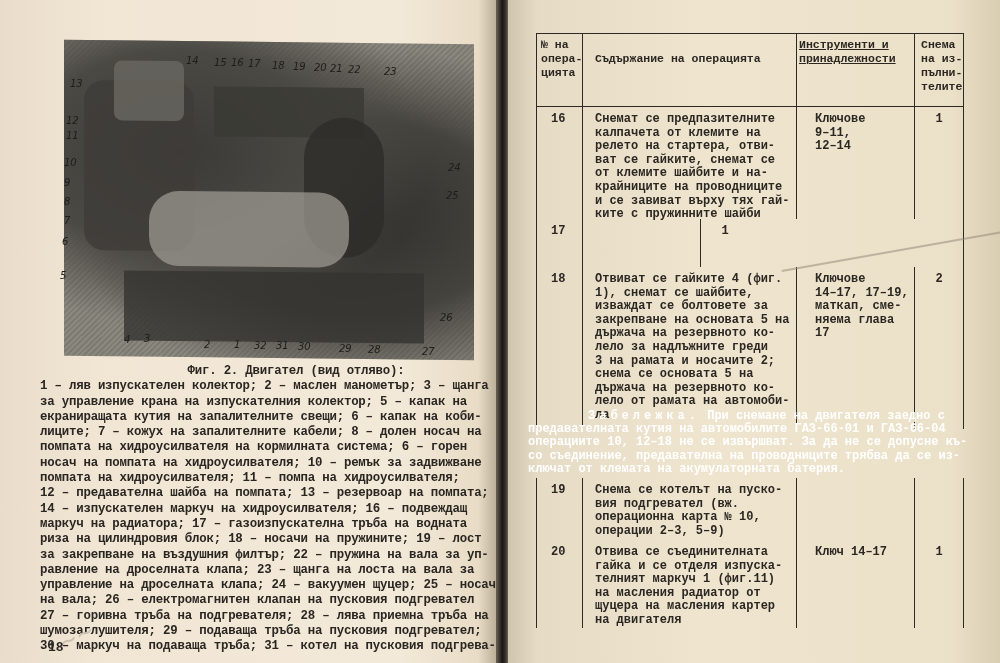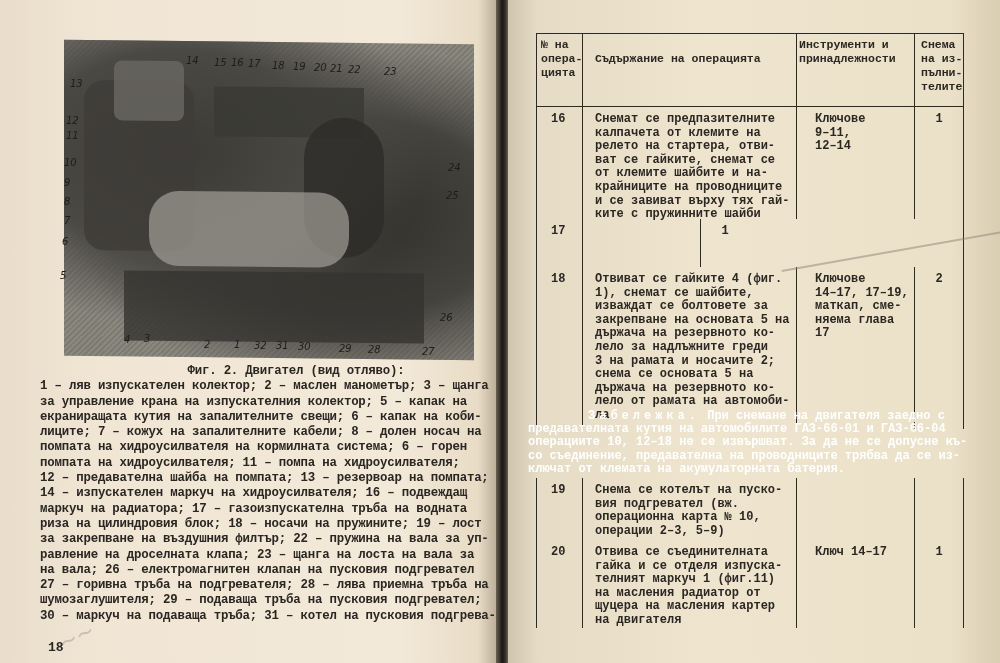--- a/index.html
+++ b/index.html
@@ -22,21 +22,21 @@
   .caption .line{display:block;white-space:nowrap;}
   .page-number{position:absolute;left:48px;top:640px;font-size:13px;font-weight:bold;color:#2a2622;}
   .table{position:absolute;left:536px;top:33px;width:426px;border-left:1.5px solid #2d2924;border-right:1.5px solid #2d2924;}
   .table-header{display:flex;border-top:1.5px solid #2d2924;border-bottom:1.5px solid #2d2924;height:72px;}
   .col1{width:46px;padding-left:4px;box-sizing:border-box;border-right:1.5px solid #2d2924;}
   .col2{width:214px;border-right:1.5px solid #2d2924;box-sizing:border-box;padding-left:12px;}
   .col3{width:118px;border-right:1.5px solid #2d2924;box-sizing:border-box;padding-left:18px;}
   .col4{width:48px;box-sizing:border-box;padding-left:6px;}
   .hcell{font-weight:bold;font-size:11.5px;line-height:14px;color:#2b2722;padding-top:4px;white-space:pre-line;}
   .col2.hcell{padding-top:18px;}
-  .col3.hcell{padding-left:2px;}
+  .col3.hcell{padding-left:2px;text-decoration:underline;}
   .row{display:flex;font-weight:bold;font-size:12px;line-height:13.6px;color:#2b2722;}
   .row .c{padding-top:6px;white-space:pre-line;}
   .row .col1{padding-left:14px;}
   .row .col4{text-align:center;padding-left:0;}
   .note{position:absolute;left:528px;top:410px;width:455px;font-weight:bold;font-size:12px;line-height:13.2px;color:#ffffff;}
   .note .line{display:block;white-space:nowrap;}
   .note .spaced{letter-spacing:4px;padding-left:60px;}
   .table2{position:absolute;left:536px;top:478px;width:426px;border-left:1.5px solid #2d2924;border-right:1.5px solid #2d2924;height:150px;}
   .crease{position:absolute;left:780px;top:250px;width:230px;height:2px;background:#8c8473;transform:rotate(-10deg);opacity:.5;}
   .pencil{position:absolute;left:58px;top:624px;font-family:"DejaVu Sans",sans-serif;font-size:22px;color:#c9bfae;transform:rotate(-25deg);}
@@ -89,27 +89,29 @@
   <span class="callout" style="left:368px;top:344px">28</span>
   <span class="callout" style="left:422px;top:346px">27</span>
 
   <div class="caption">
     <span class="title">Фиг. 2. Двигател (вид отляво):</span>
     <span class="line">1 – ляв изпускателен колектор; 2 – маслен манометър; 3 – щанга</span>
     <span class="line">за управление крана на изпускателния колектор; 5 – капак на</span>
     <span class="line">екраниращата кутия на запалителните свещи; 6 – капак на коби-</span>
     <span class="line">лиците; 7 – кожух на запалителните кабели; 8 – долен носач на</span>
     <span class="line">помпата на хидроусилвателя на кормилната система; 6 – горен</span>
+    <span class="line">носач на помпата на хидроусилвателя; 10 – ремък за задвижване</span>
     <span class="line">помпата на хидроусилвателя; 11 – помпа на хидроусилвателя;</span>
     <span class="line">12 – предавателна шайба на помпата; 13 – резервоар на помпата;</span>
     <span class="line">14 – изпускателен маркуч на хидроусилвателя; 16 – подвеждащ</span>
     <span class="line">маркуч на радиатора; 17 – газоизпускателна тръба на водната</span>
     <span class="line">риза на цилиндровия блок; 18 – носачи на пружините; 19 – лост</span>
     <span class="line">за закрепване на въздушния филтър; 22 – пружина на вала за уп-</span>
     <span class="line">равление на дроселната клапа; 23 – щанга на лоста на вала за</span>
+    <span class="line">управление на дроселната клапа; 24 – вакуумен щуцер; 25 – носач</span>
     <span class="line">на вала; 26 – електромагнитен клапан на пусковия подгревател</span>
     <span class="line">27 – горивна тръба на подгревателя; 28 – лява приемна тръба на</span>
     <span class="line">шумозаглушителя; 29 – подаваща тръба на пусковия подгревател;</span>
     <span class="line">30 – маркуч на подаваща тръба; 31 – котел на пусковия подгрева-</span>
 
   </div>
   <div class="pencil">~~</div>
   <div class="page-number">18</div>
 </div>
 

